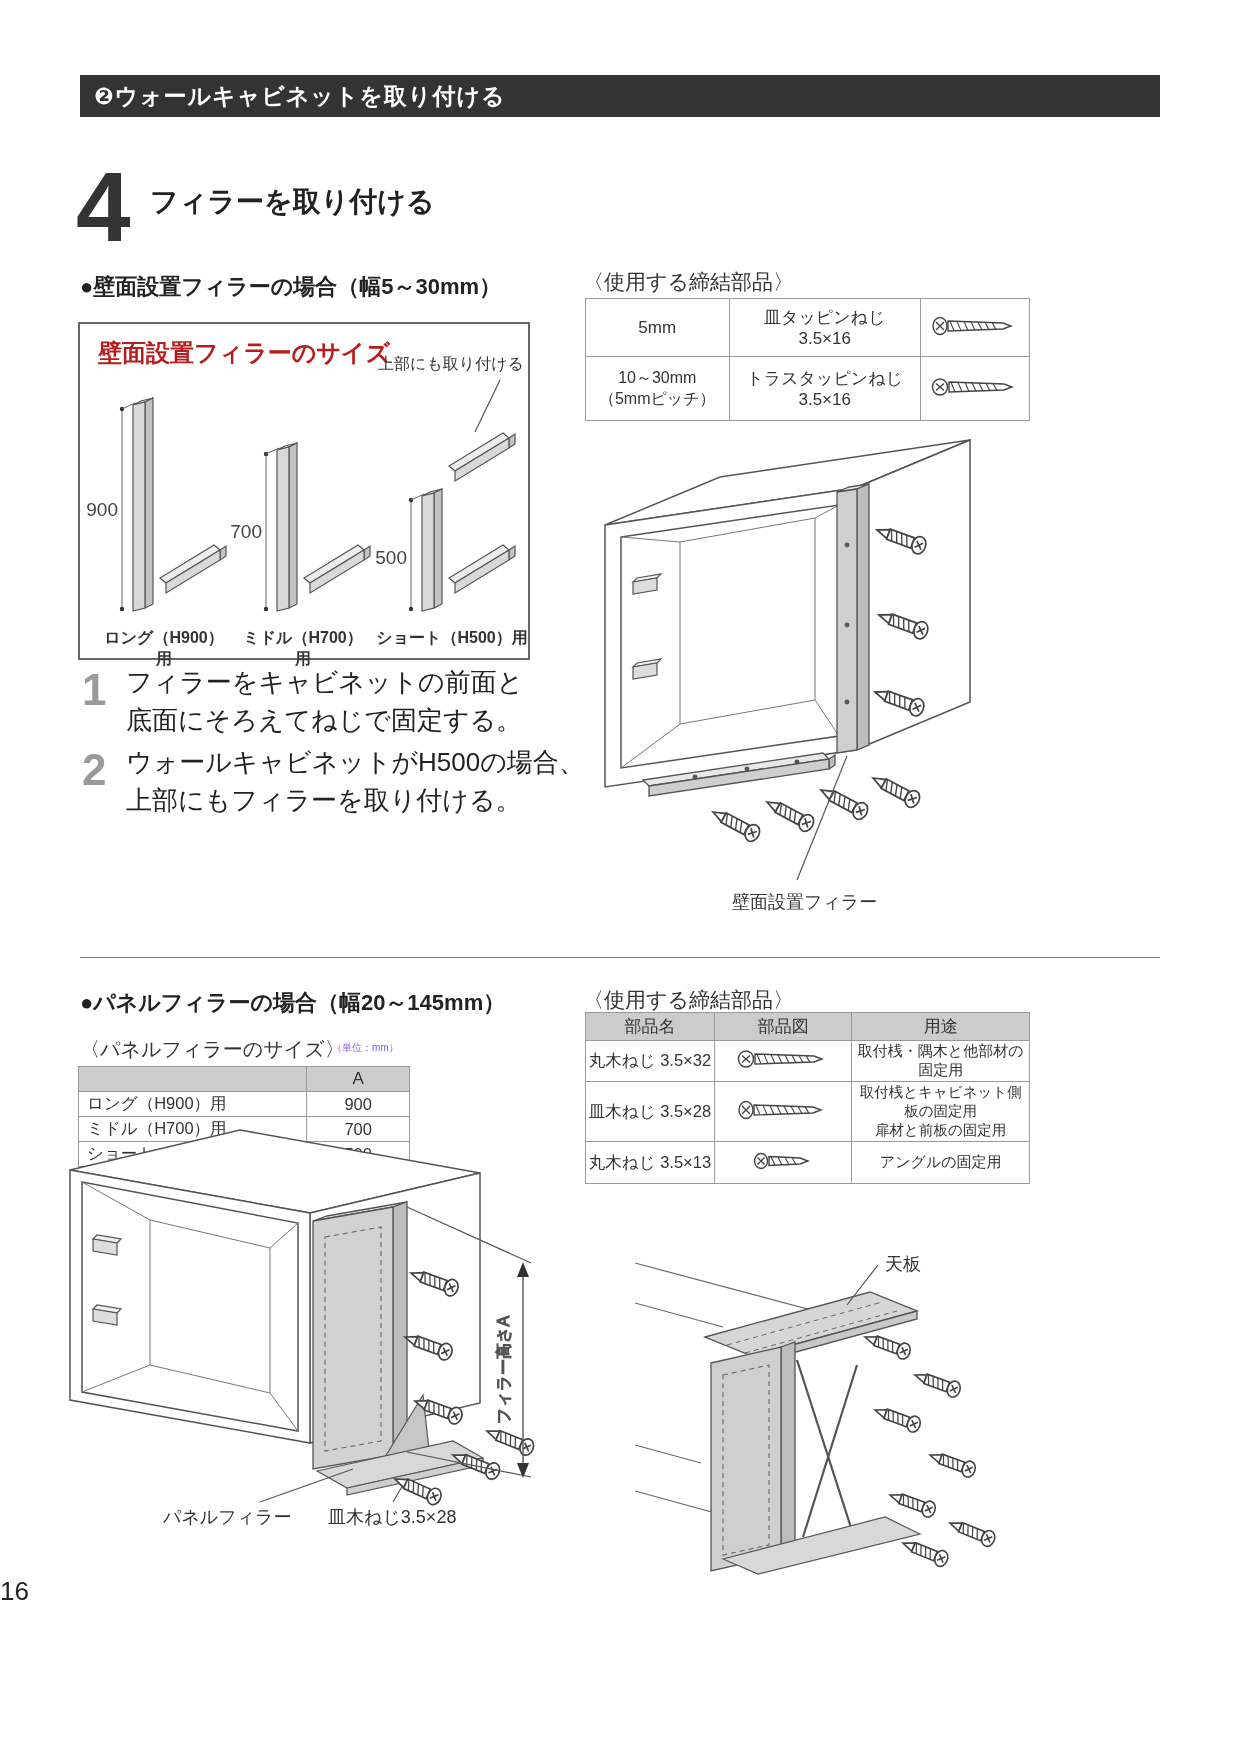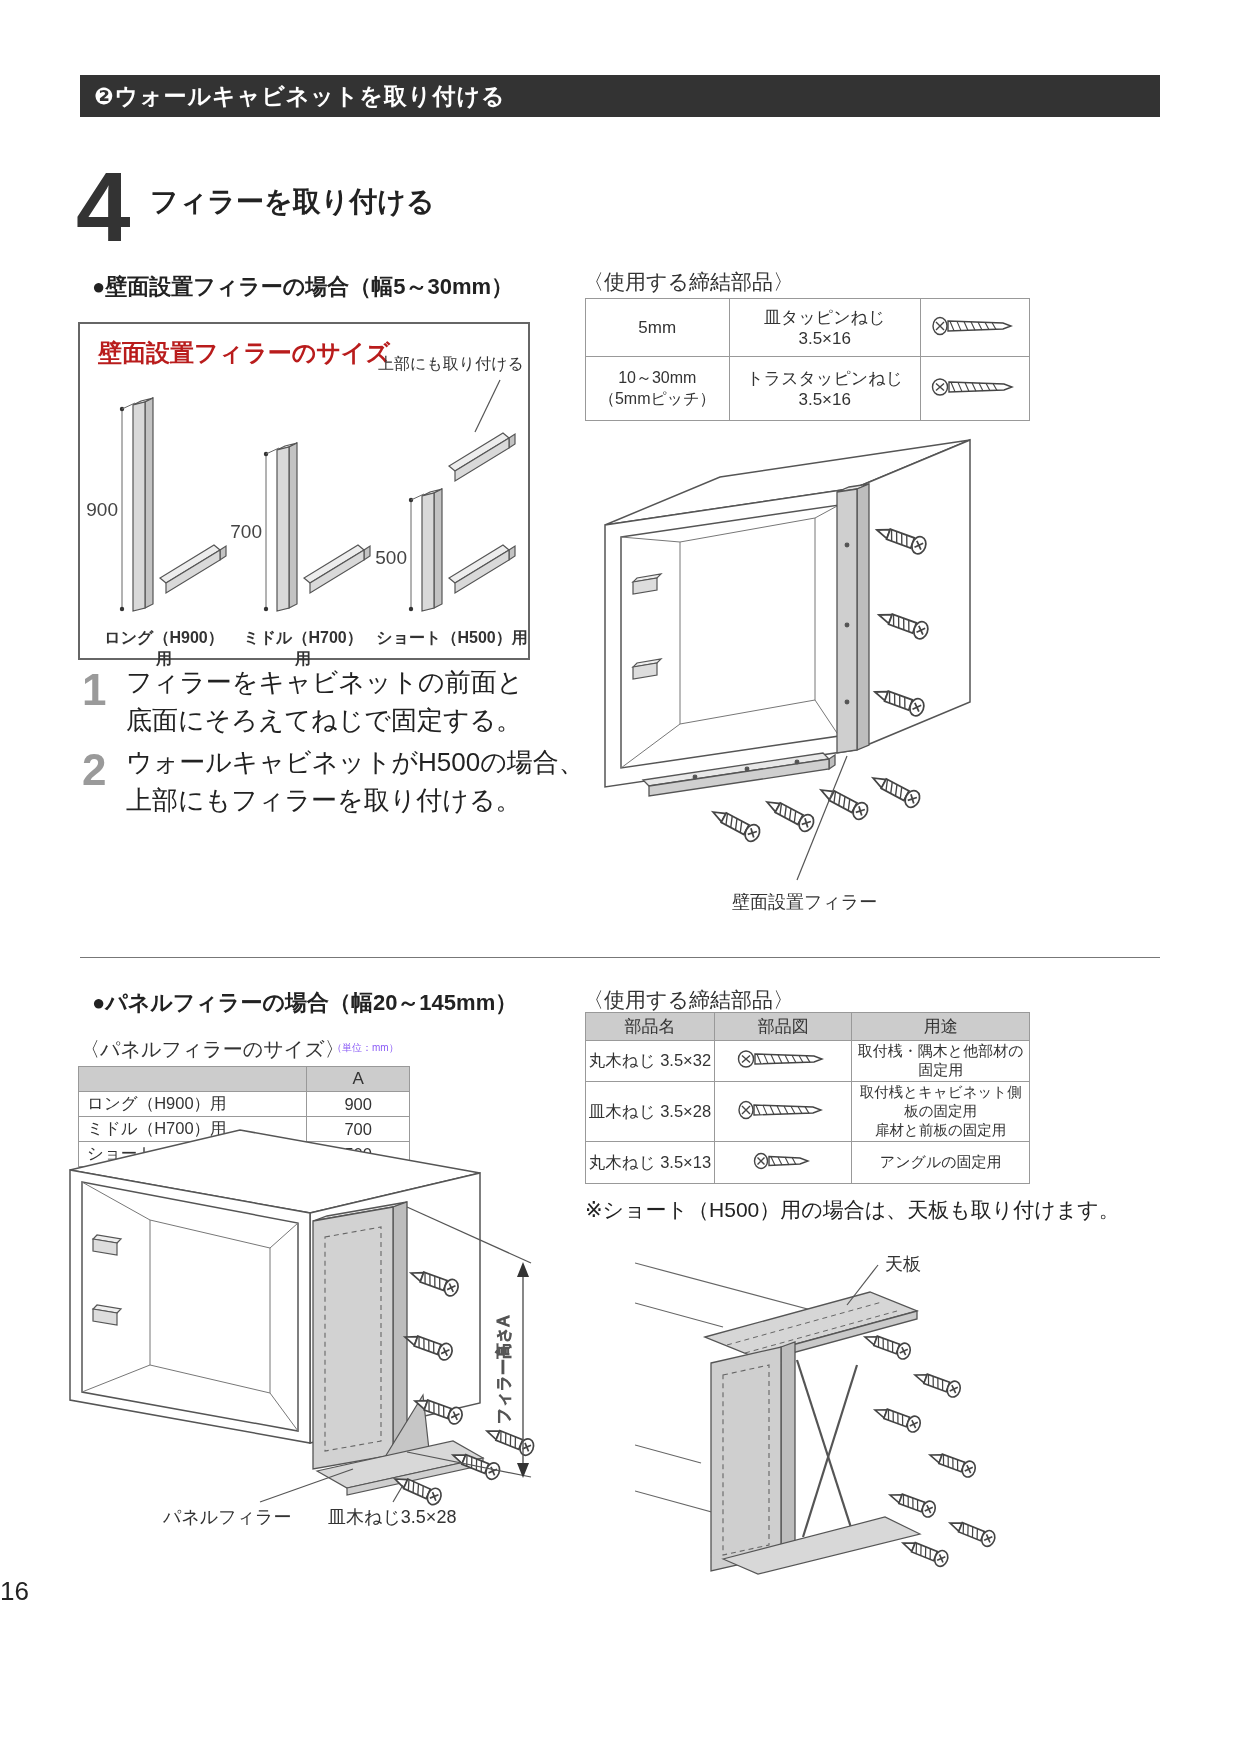--- a/index.html
+++ b/index.html
@@ -7,21 +7,21 @@
     position:relative;width:1240px;height:1754px;background:#ffffff;
     font-family:"Liberation Sans","DejaVu Sans",sans-serif;color:#222;
     overflow:hidden;margin:0 auto;
   }
   .abs{position:absolute;}
   .header-bar{left:80px;top:75px;width:1080px;height:42px;background:#333;color:#fff;
     display:flex;align-items:center;padding-left:14px;box-sizing:border-box;
     font-size:23px;font-weight:bold;letter-spacing:1px;}
   .big-step-number{left:76px;top:158px;font-size:98px;font-weight:bold;color:#333;line-height:1;}
   .big-step-title{left:150px;top:183px;font-size:28px;font-weight:bold;color:#222;}
-  .section-heading{font-size:22px;font-weight:bold;color:#222;margin-left:12px;}
+  .section-heading{font-size:22px;font-weight:bold;color:#222;}
   .table-title{font-size:21px;color:#333;}
   table.parts{border-collapse:collapse;background:#fff;}
   table.parts td,table.parts th{border:1.5px solid #999;font-weight:normal;
     text-align:center;vertical-align:middle;color:#333;}
   table.parts th{background:#ccc;font-size:17px;padding:2px 4px;}
   td.pre{white-space:pre-line;}
   .size-box{left:78px;top:322px;width:452px;height:338px;border:2px solid #666;box-sizing:border-box;background:#fff;}
   .size-box-title{left:18px;top:13px;font-size:24px;font-weight:bold;color:#b91c1c;}
   .size-box-annotation{left:298px;top:30px;font-size:16px;color:#333;}
   .filler-label{font-size:16px;font-weight:bold;color:#333;text-align:center;}
@@ -275,21 +275,20 @@
             <path d="M16,7.5 L47,9 L55,12 L47,15 L16,16.5 Z"></path>
             <path d="M18,7.7 L22,16.3 M25,7.9 L29,16.1 M32,8.1 L36,15.9 M39,8.3 L43,15.7" fill="none" stroke-width="1.1"></path>
           </g>
         </svg>
       </td>
       <td style="font-size:15px;">アングルの固定用</td>
     </tr>
   </tbody>
     </table>
 
-  <div class="abs note-text">※ショート（H500）用の場合は、天板も取り付けます。</div>
 
   <svg class="abs" style="left:55px;top:1125px;" width="540" height="385" viewBox="0 0 540 385">
     <defs>
       <g id="scrC" stroke="#444" stroke-width="1.3" fill="#fff">
         <path d="M0,0 L9,-3.5 L9,3.5 Z"></path>
         <path d="M9,-4 L28,-4 L28,4 L9,4 Z"></path>
         <path d="M10,-4 L13,4 M14,-4 L17,4 M18,-4 L21,4 M22,-4 L25,4" fill="none" stroke-width="1"></path>
         <ellipse cx="33" cy="0" rx="5" ry="6.5"></ellipse>
         <path d="M30.5,-2.5 L35.5,2.5 M35.5,-2.5 L30.5,2.5" fill="none"></path>
       </g>

